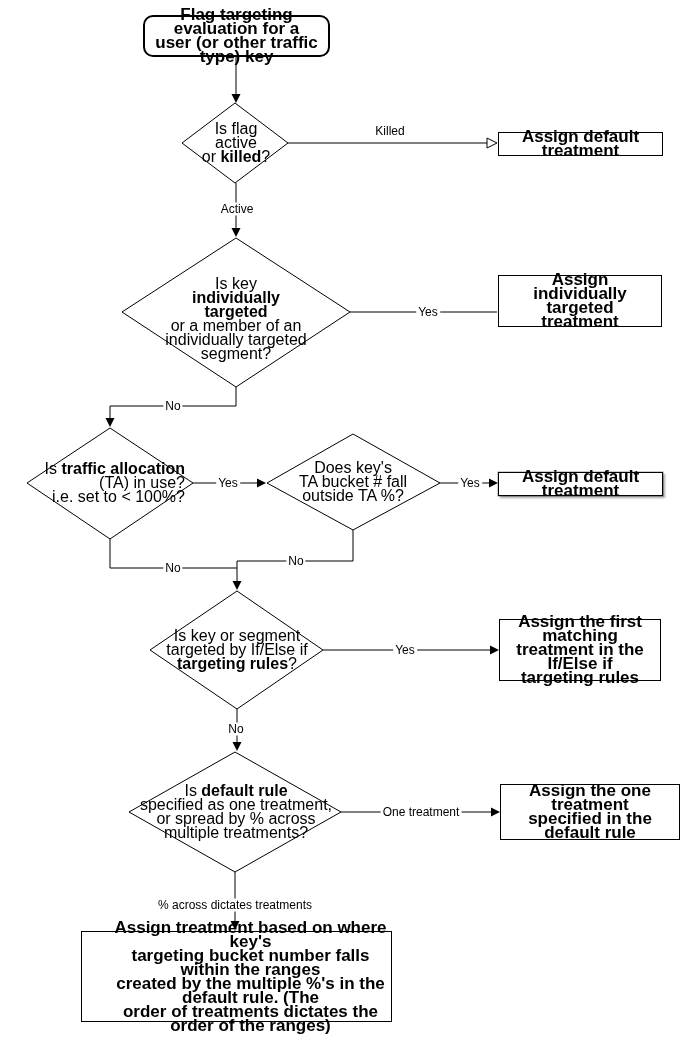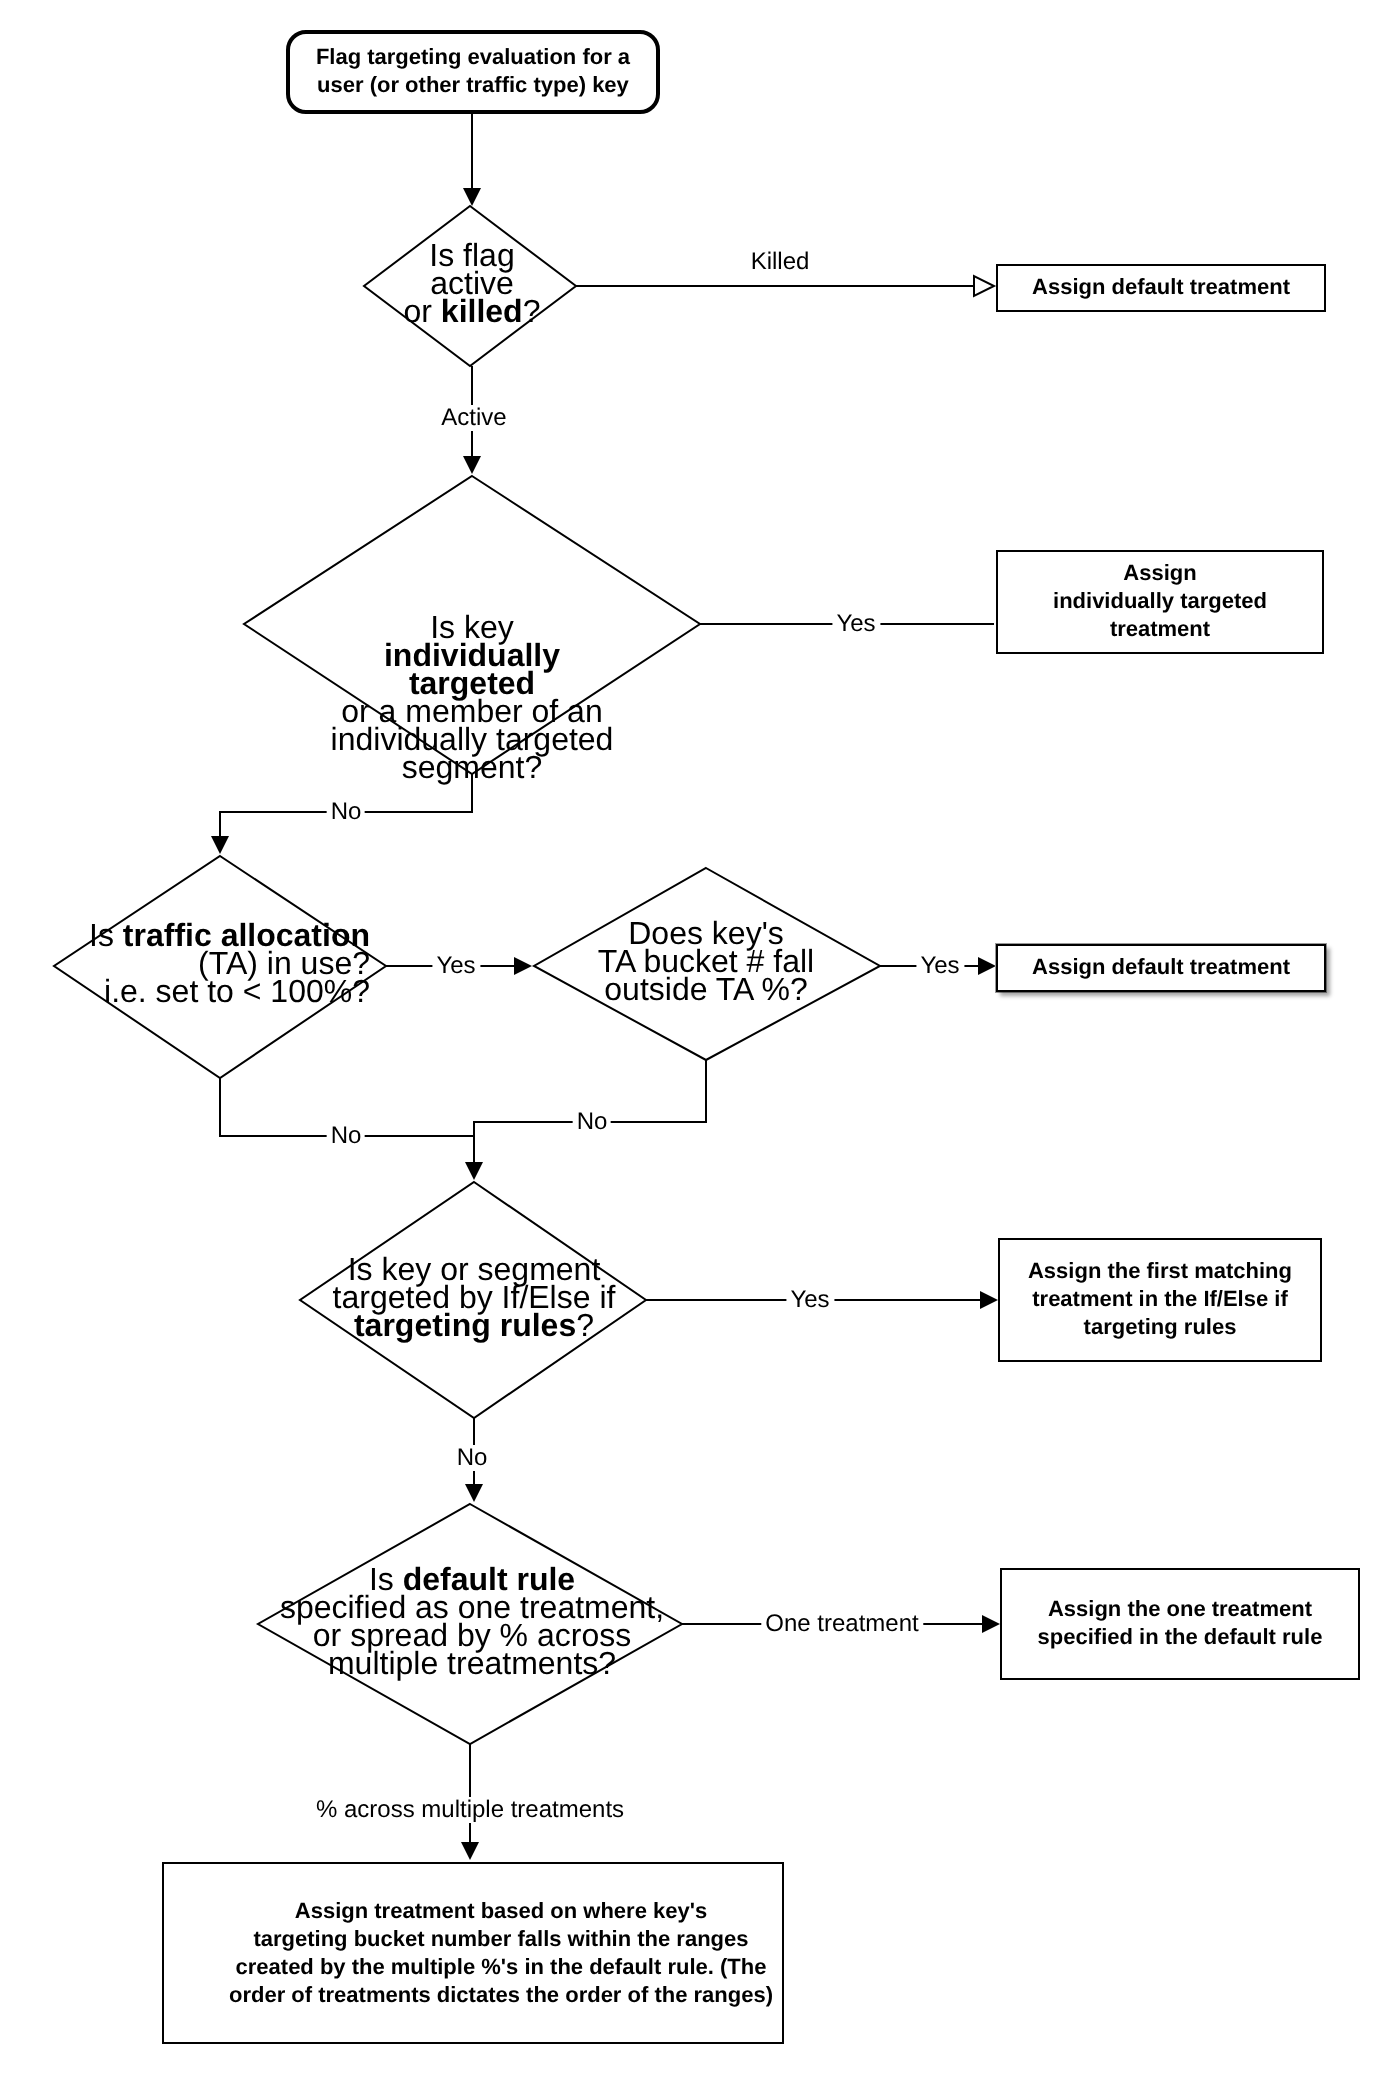--- a/index.html
+++ b/index.html
@@ -1,21 +1,21 @@
 <!DOCTYPE html>
 <html><head>
 <meta charset="utf-8">
 <style>
   html,body{margin:0;padding:0;background:#ffffff;}
   .canvas{position:relative;width:691px;height:1045px;background:#ffffff;
           font-family:"Liberation Sans",sans-serif;color:#000;overflow:hidden;}
   svg.layer{position:absolute;left:0;top:0;width:691px;height:1045px;}
   .box{position:absolute;border:1px solid #000;background:#fff;
        display:flex;align-items:center;justify-content:center;
-       text-align:center;font-size:11px;line-height:14px;box-sizing:border-box;}
+       text-align:center;font-size:17px;line-height:14px;box-sizing:border-box;}
   .box b{white-space:pre-line;font-weight:bold;}
   .rounded{border-radius:10px;border-width:2px;}
   .shadow{box-shadow:2px 2px 2px rgba(0,0,0,0.35), 0 0 0 0.5px #999;}
   .dtext{position:absolute;text-align:center;font-size:16px;line-height:14px;}
   .dtext span,.dtext b{white-space:pre-line;}
   .dtext b{font-weight:bold;}
   .label{position:absolute;transform:translate(-50%,-50%);background:#ffffff;
          font-size:12px;line-height:13px;padding:0 2px;white-space:nowrap;}
 </style>
 </head>
@@ -79,21 +79,21 @@
   <div class="box rounded" style="left:143px;top:15px;width:187px;height:42px;">
     <b>Flag targeting evaluation for a
 user (or other traffic type) key</b>
   </div>
 
   <div class="dtext" style="left:176px;top:122px;width:120px;">
     <span>Is flag
 active
 or </span><b>killed</b><span>?</span>
   </div>
-  <div class="dtext" style="left:161px;top:277px;width:150px;margin-top:31px;">
+  <div class="dtext" style="left:161px;top:277px;width:150px;">
     <span>Is key
 </span><b>individually targeted</b><span>
 or a member of an
 individually targeted
 segment?</span>
   </div>
   <div class="dtext" style="left:35px;top:462px;width:150px;text-align:right;">
     <span>Is </span><b>traffic allocation</b><span>
 (TA) in use?
 i.e. set to &lt; 100%?</span>
@@ -146,15 +146,15 @@
   <div class="label" style="left:237px;top:209px;">Active</div>
   <div class="label" style="left:428px;top:312px;">Yes</div>
   <div class="label" style="left:173px;top:406px;">No</div>
   <div class="label" style="left:228px;top:483px;">Yes</div>
   <div class="label" style="left:470px;top:483px;">Yes</div>
   <div class="label" style="left:173px;top:568px;">No</div>
   <div class="label" style="left:296px;top:561px;">No</div>
   <div class="label" style="left:405px;top:650px;">Yes</div>
   <div class="label" style="left:236px;top:729px;">No</div>
   <div class="label" style="left:421px;top:812px;">One treatment</div>
-  <div class="label" style="left:235px;top:905px;">% across multiple treatments</div>
+  <div class="label" style="left:235px;top:905px;">% across dictates treatments</div>
 
 </div>
 
 </body></html>

